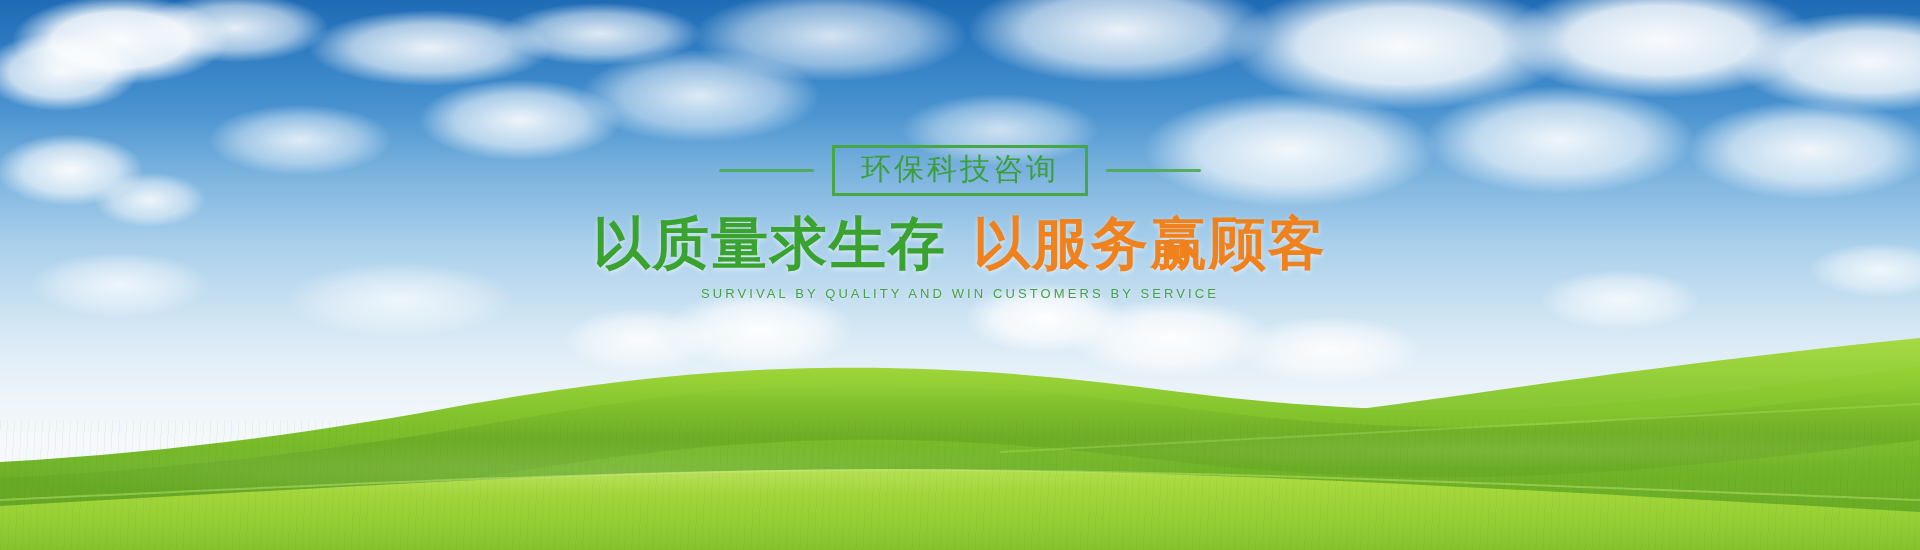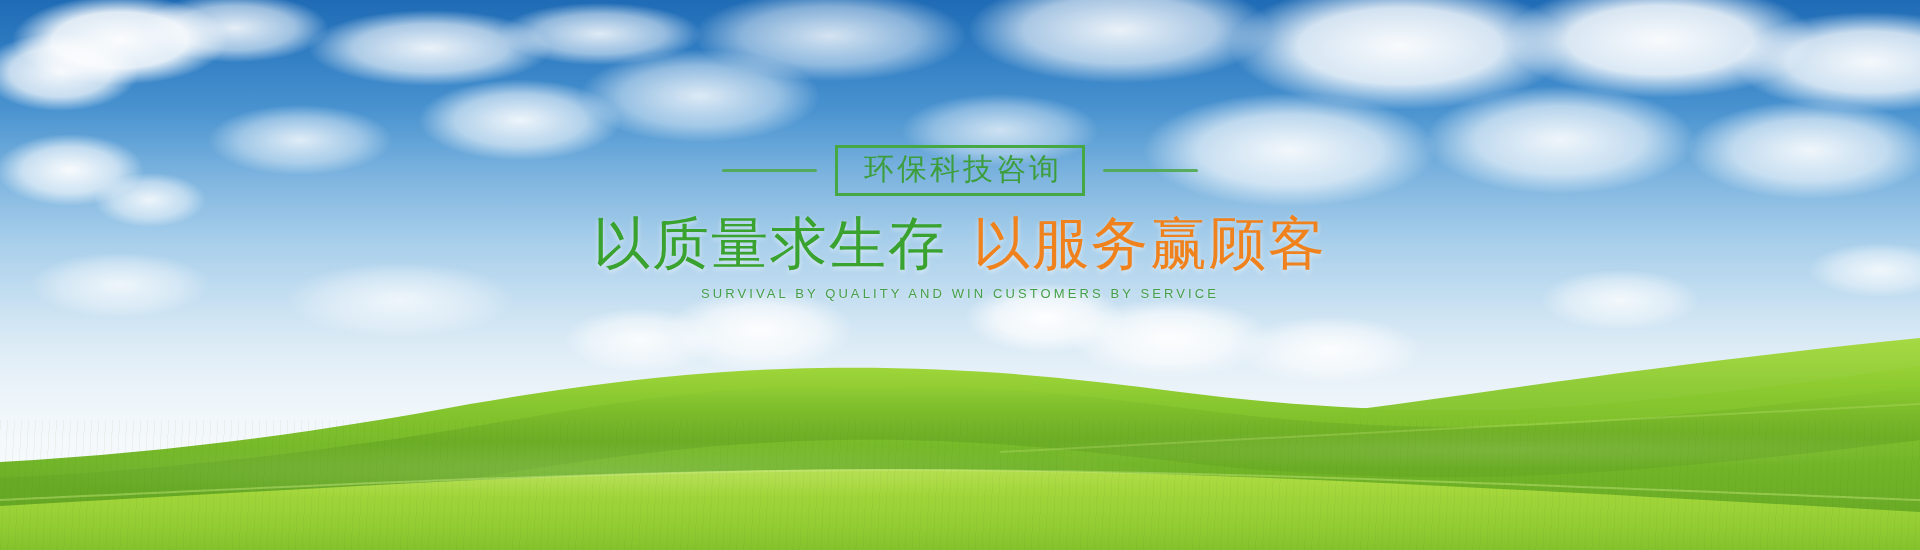--- a/index.html
+++ b/index.html
@@ -128,35 +128,35 @@
   }
   .rule {
     width: 95px;
     height: 3px;
     background: #4fa84f;
     opacity: 0.9;
     border-radius: 2px;
   }
   #badge-box {
     border: 3px solid #45a845;
-    padding: 6px 20px 9px 26px;
+    padding: 6px 26px 9px 26px;
     line-height: 1;
   }
   #badge-label {
     font-size: 30px;
     color: #3d9e3d;
     letter-spacing: 3px;
     font-family: "DejaVu Sans", "Liberation Sans", sans-serif;
     white-space: nowrap;
   }
 
   #headline {
     margin-top: 14px;
     font-size: 57px;
-    font-weight: normal;
+    font-weight: bold;
     letter-spacing: 2px;
     line-height: 1.05;
     white-space: nowrap;
     font-family: "DejaVu Sans", "Liberation Sans", sans-serif;
     text-shadow: 0 2px 5px rgba(255,255,255,0.55);
   }
   .hl-green { color: #3aa22e; }
   .hl-gap   { display: inline-block; width: 26px; }
   .hl-orange{ color: #f0821e; }
 

